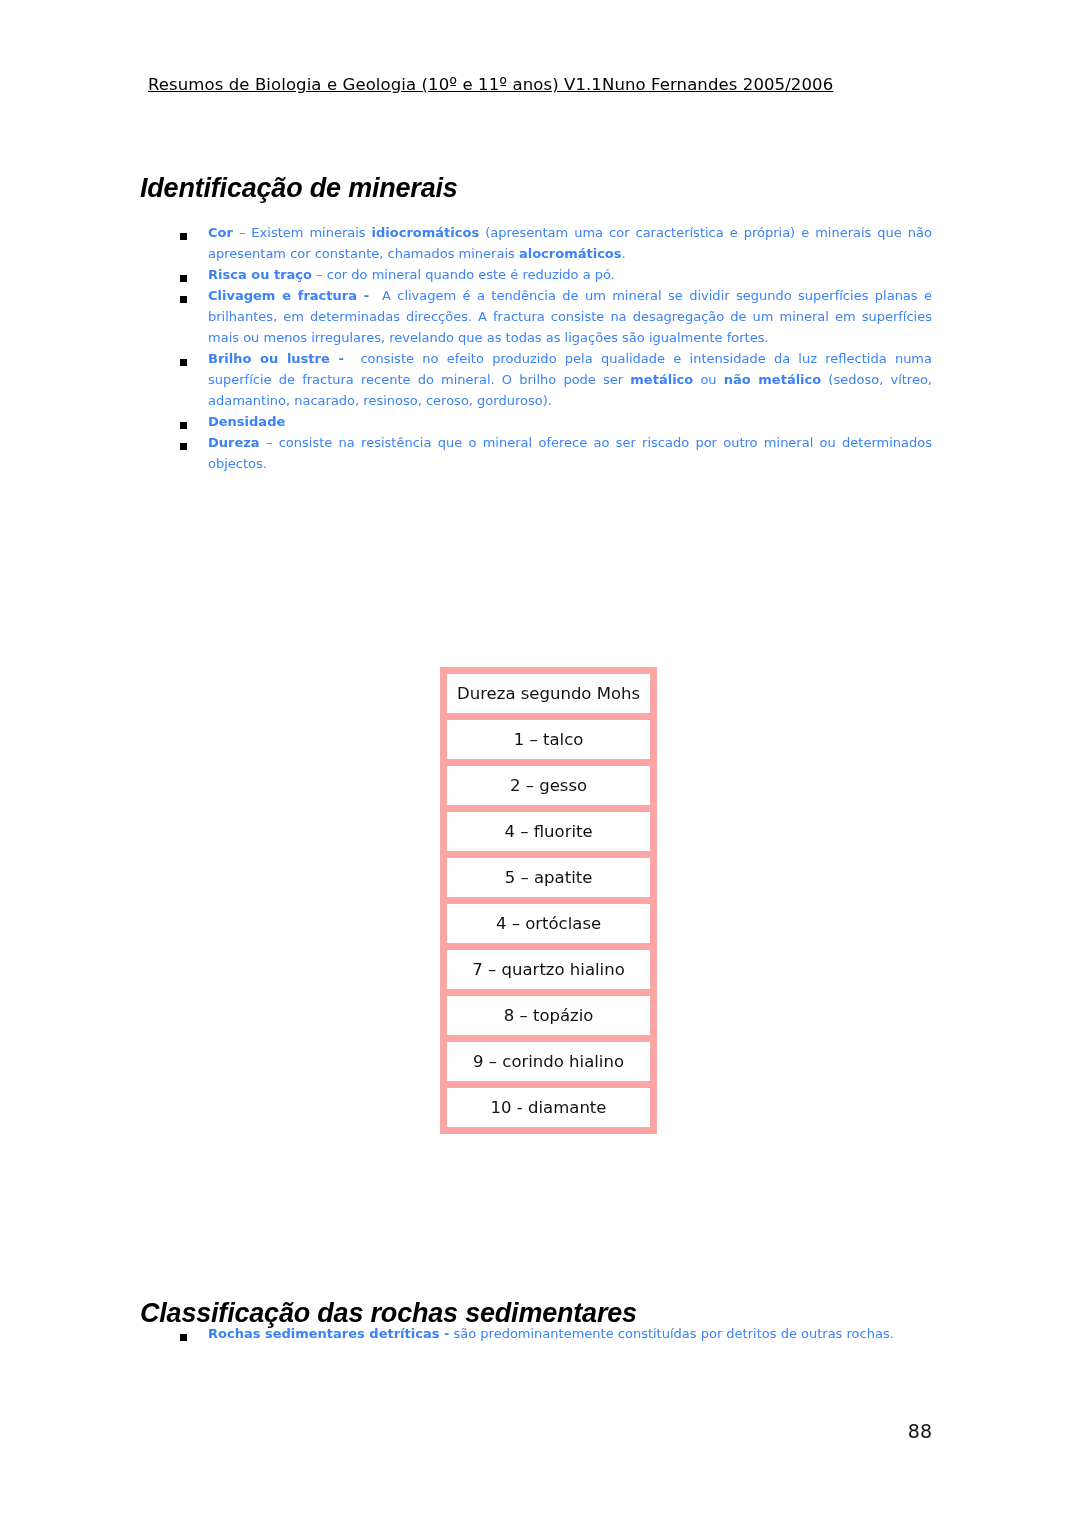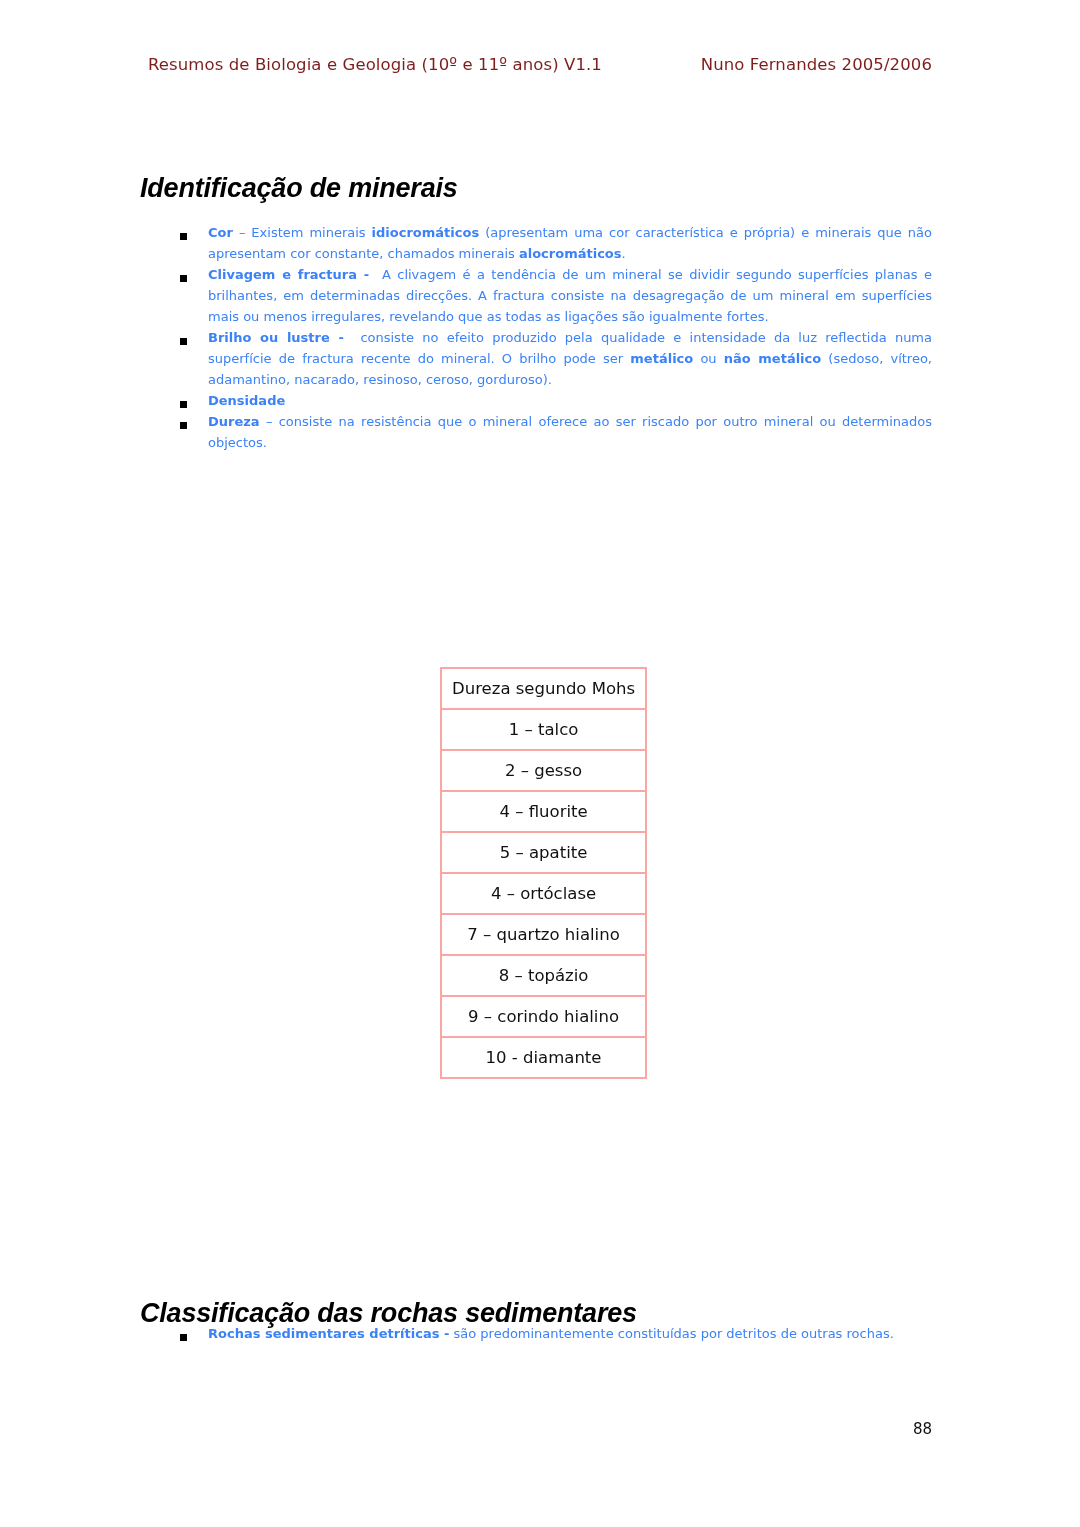--- a/index.html
+++ b/index.html
@@ -22,29 +22,30 @@
     box-sizing: border-box;
   }
 
   
   .doc-header {
     position: absolute;
     top: 55px;
     left: 148px;
     width: 784px;
     display: flex;
-    justify-content: space-between;
+    justify-content: flex-start;
     align-items: baseline;
     font-size: 16.5px;
     line-height: 1.2;
     letter-spacing: 0.1px;
-    color: #7f1d1d;
+    color: #000000;
+    text-decoration: underline;
   }
   .doc-header .left  { white-space: nowrap; }
-  .doc-header .right { white-space: nowrap; }
+  .doc-header .right { white-space: nowrap; margin-top: 20px; }
 
   .section-heading {
     position: absolute;
     left: 140px;
     font-family: "Liberation Sans", sans-serif;
     font-weight: bold;
     font-style: italic;
     font-size: 27px;
     letter-spacing: -0.2px;
     color: #000000;
@@ -92,42 +93,42 @@
     position: absolute;
     left: 440px;
     top: 667px;
   }
   table.mohs {
     border-collapse: collapse;
     width: 200px;
     background: #ffffff;
   }
   table.mohs td {
-    border: 2px solid #fca5a5;
+    border: 7px solid #fca5a5;
     height: 39px;
     padding: 0 10px;
     text-align: center;
     vertical-align: middle;
     font-size: 16.5px;
     line-height: 1.2;
     color: #111111;
     white-space: nowrap;
   }
   table.mohs td.header-cell {
     font-weight: normal;
   }
 
   
   .page-number {
     position: absolute;
     top: 1420px;
     left: 0;
     width: 932px;
     text-align: right;
-    font-size: 15px;
+    font-size: 19px;
     color: #111111;
   }
 </style>
 </head>
 <body>
 
 <div class="page">
 
   <div class="doc-header">
     <span class="left">Resumos de Biologia e Geologia (10º e 11º anos) V1.1</span>
@@ -138,20 +139,21 @@
 
   <div class="bullet-list" id="list-identificacao">
 
     <div class="bullet-item">
       <span class="bullet-marker"></span>
       <span><b>Cor</b> – Existem minerais <b>idiocromáticos</b> (apresentam uma cor característica e própria) e minerais que não apresentam cor constante, chamados minerais <b>alocromáticos</b>.</span>
     </div>
 
     <div class="bullet-item nojustify">
       <span class="bullet-marker"></span>
+      <span><b>Risca ou traço</b> – cor do mineral quando este é reduzido a pó.</span>
     </div>
 
     <div class="bullet-item">
       <span class="bullet-marker"></span>
       <span><b>Clivagem e fractura -</b>&nbsp; A clivagem é a tendência de um mineral se dividir segundo superfícies planas e brilhantes, em determinadas direcções. A fractura consiste na desagregação de um mineral em superfícies mais ou menos irregulares, revelando que as todas as ligações são igualmente fortes.</span>
     </div>
 
     <div class="bullet-item">
       <span class="bullet-marker"></span>
       <span><b>Brilho ou lustre -</b>&nbsp; consiste no efeito produzido pela qualidade e intensidade da luz reflectida numa superfície de fractura recente do mineral. O brilho pode ser <b>metálico</b> ou <b>não metálico</b> (sedoso, vítreo, adamantino, nacarado, resinoso, ceroso, gorduroso).</span>

